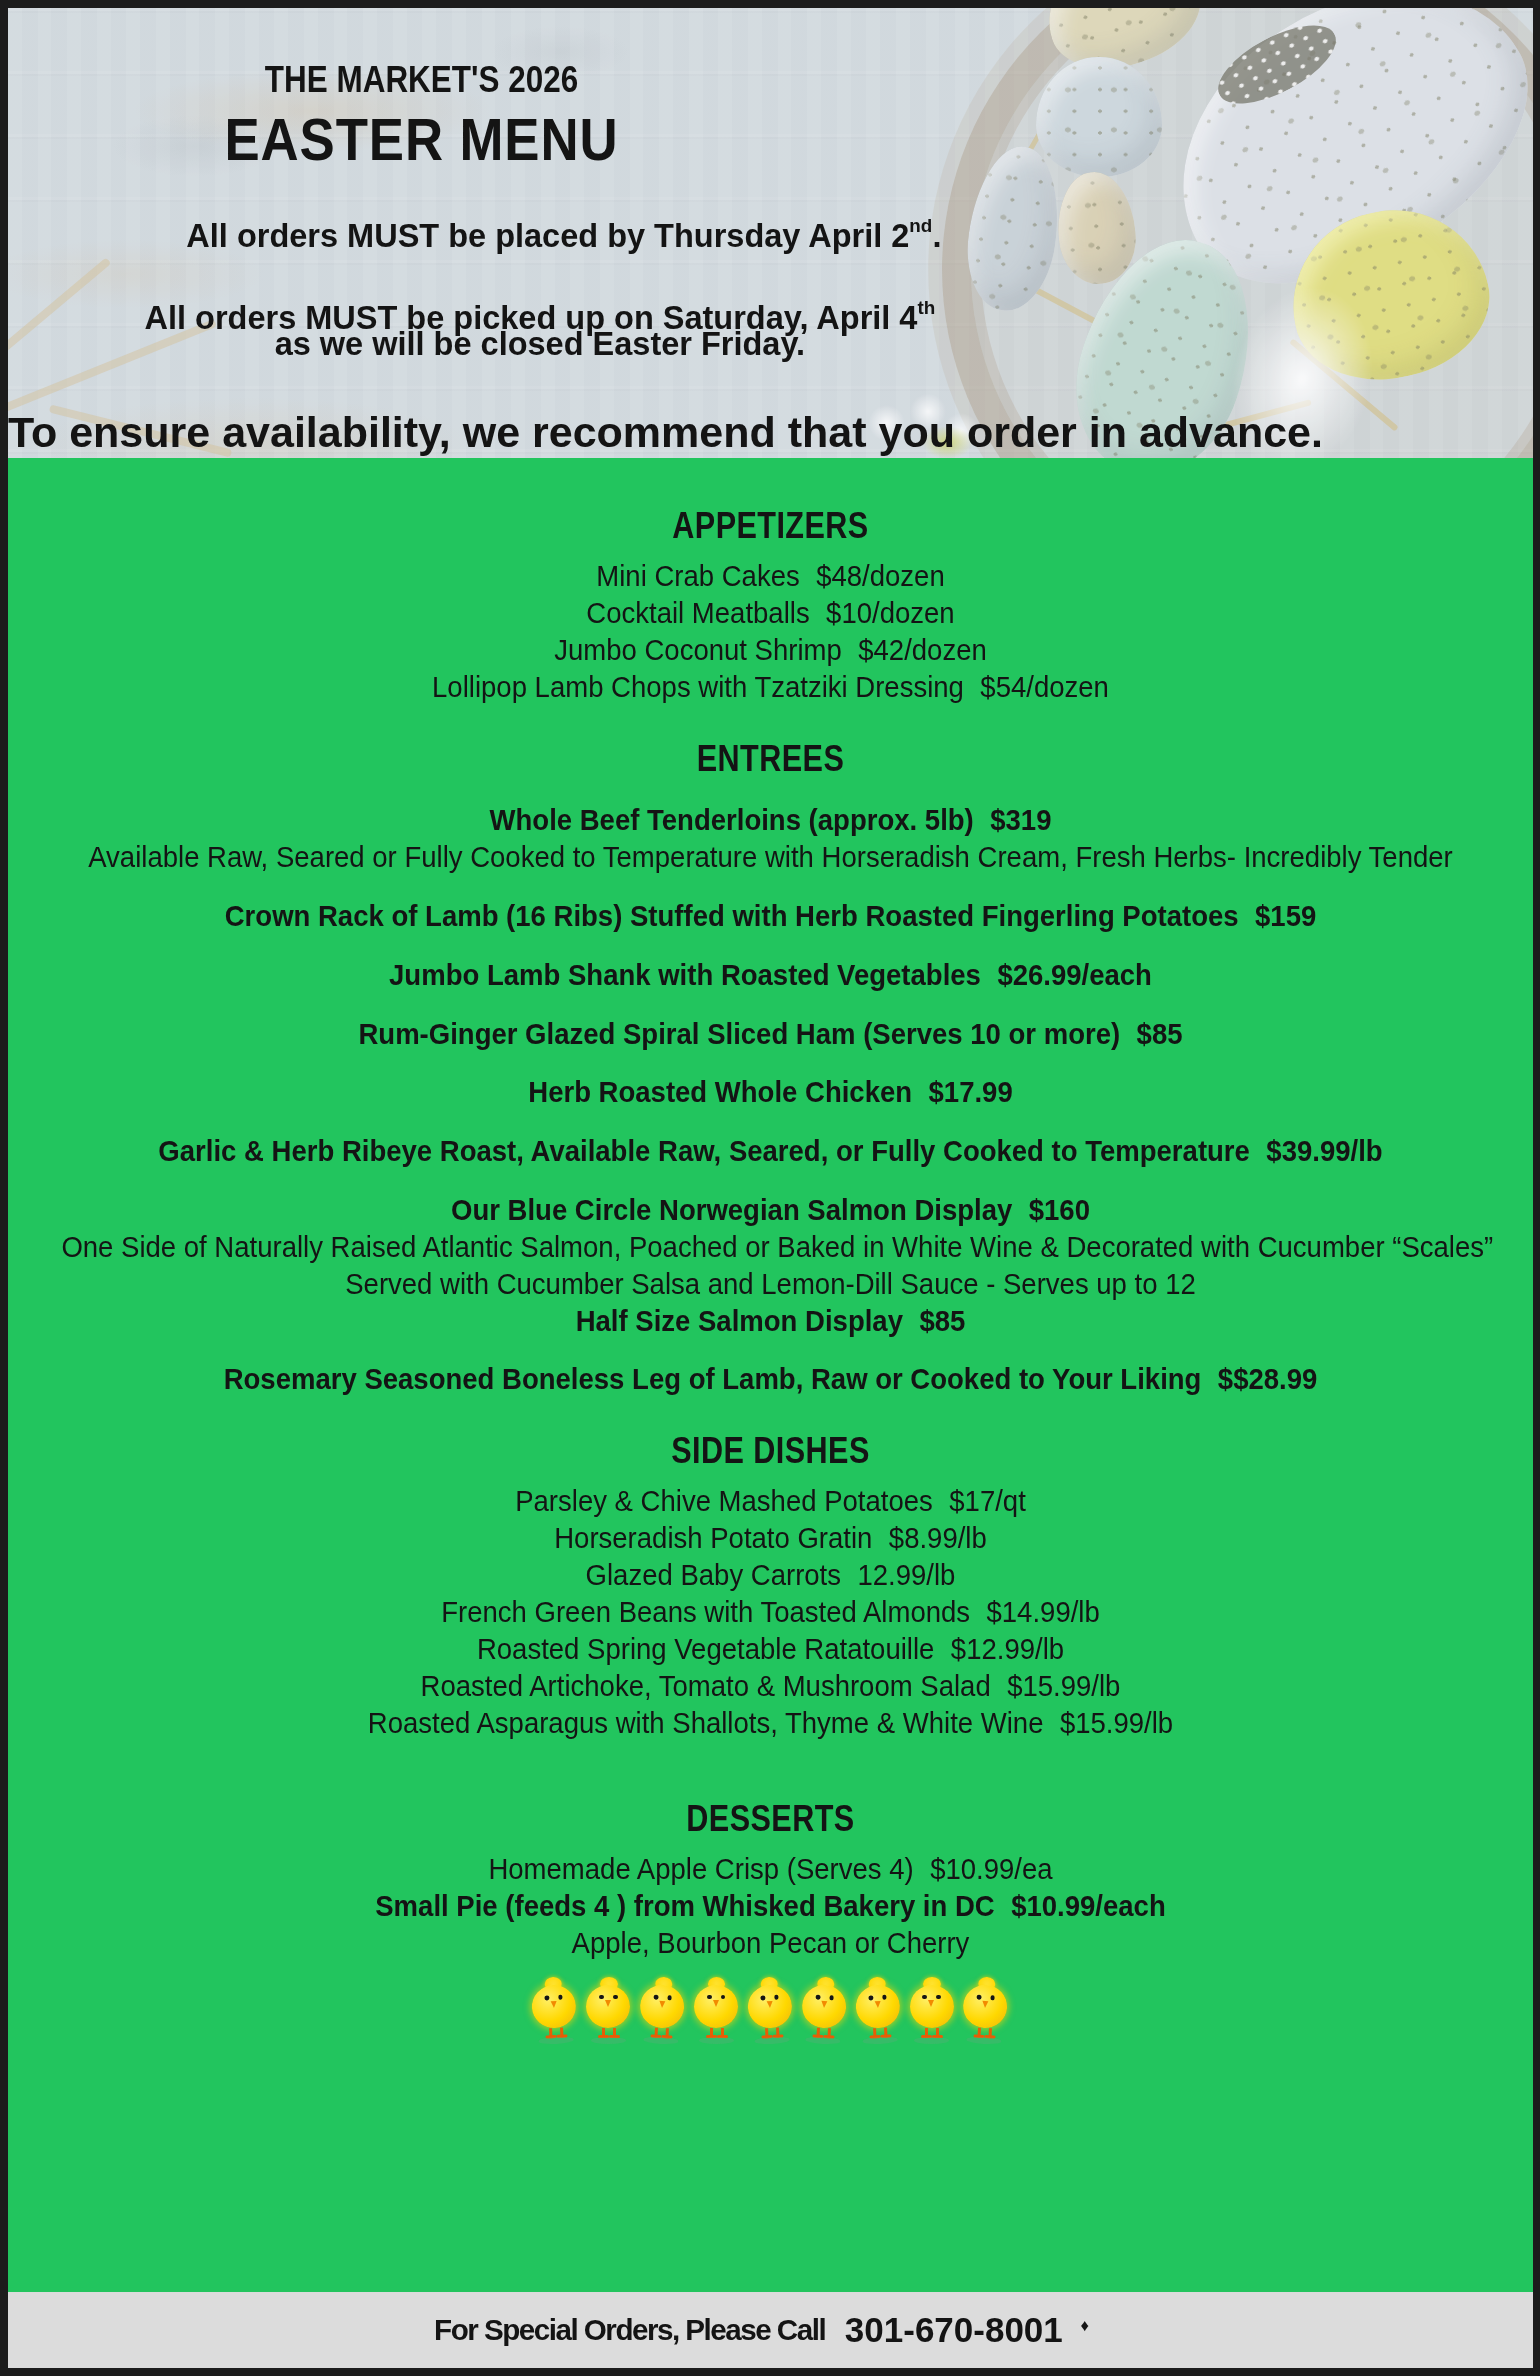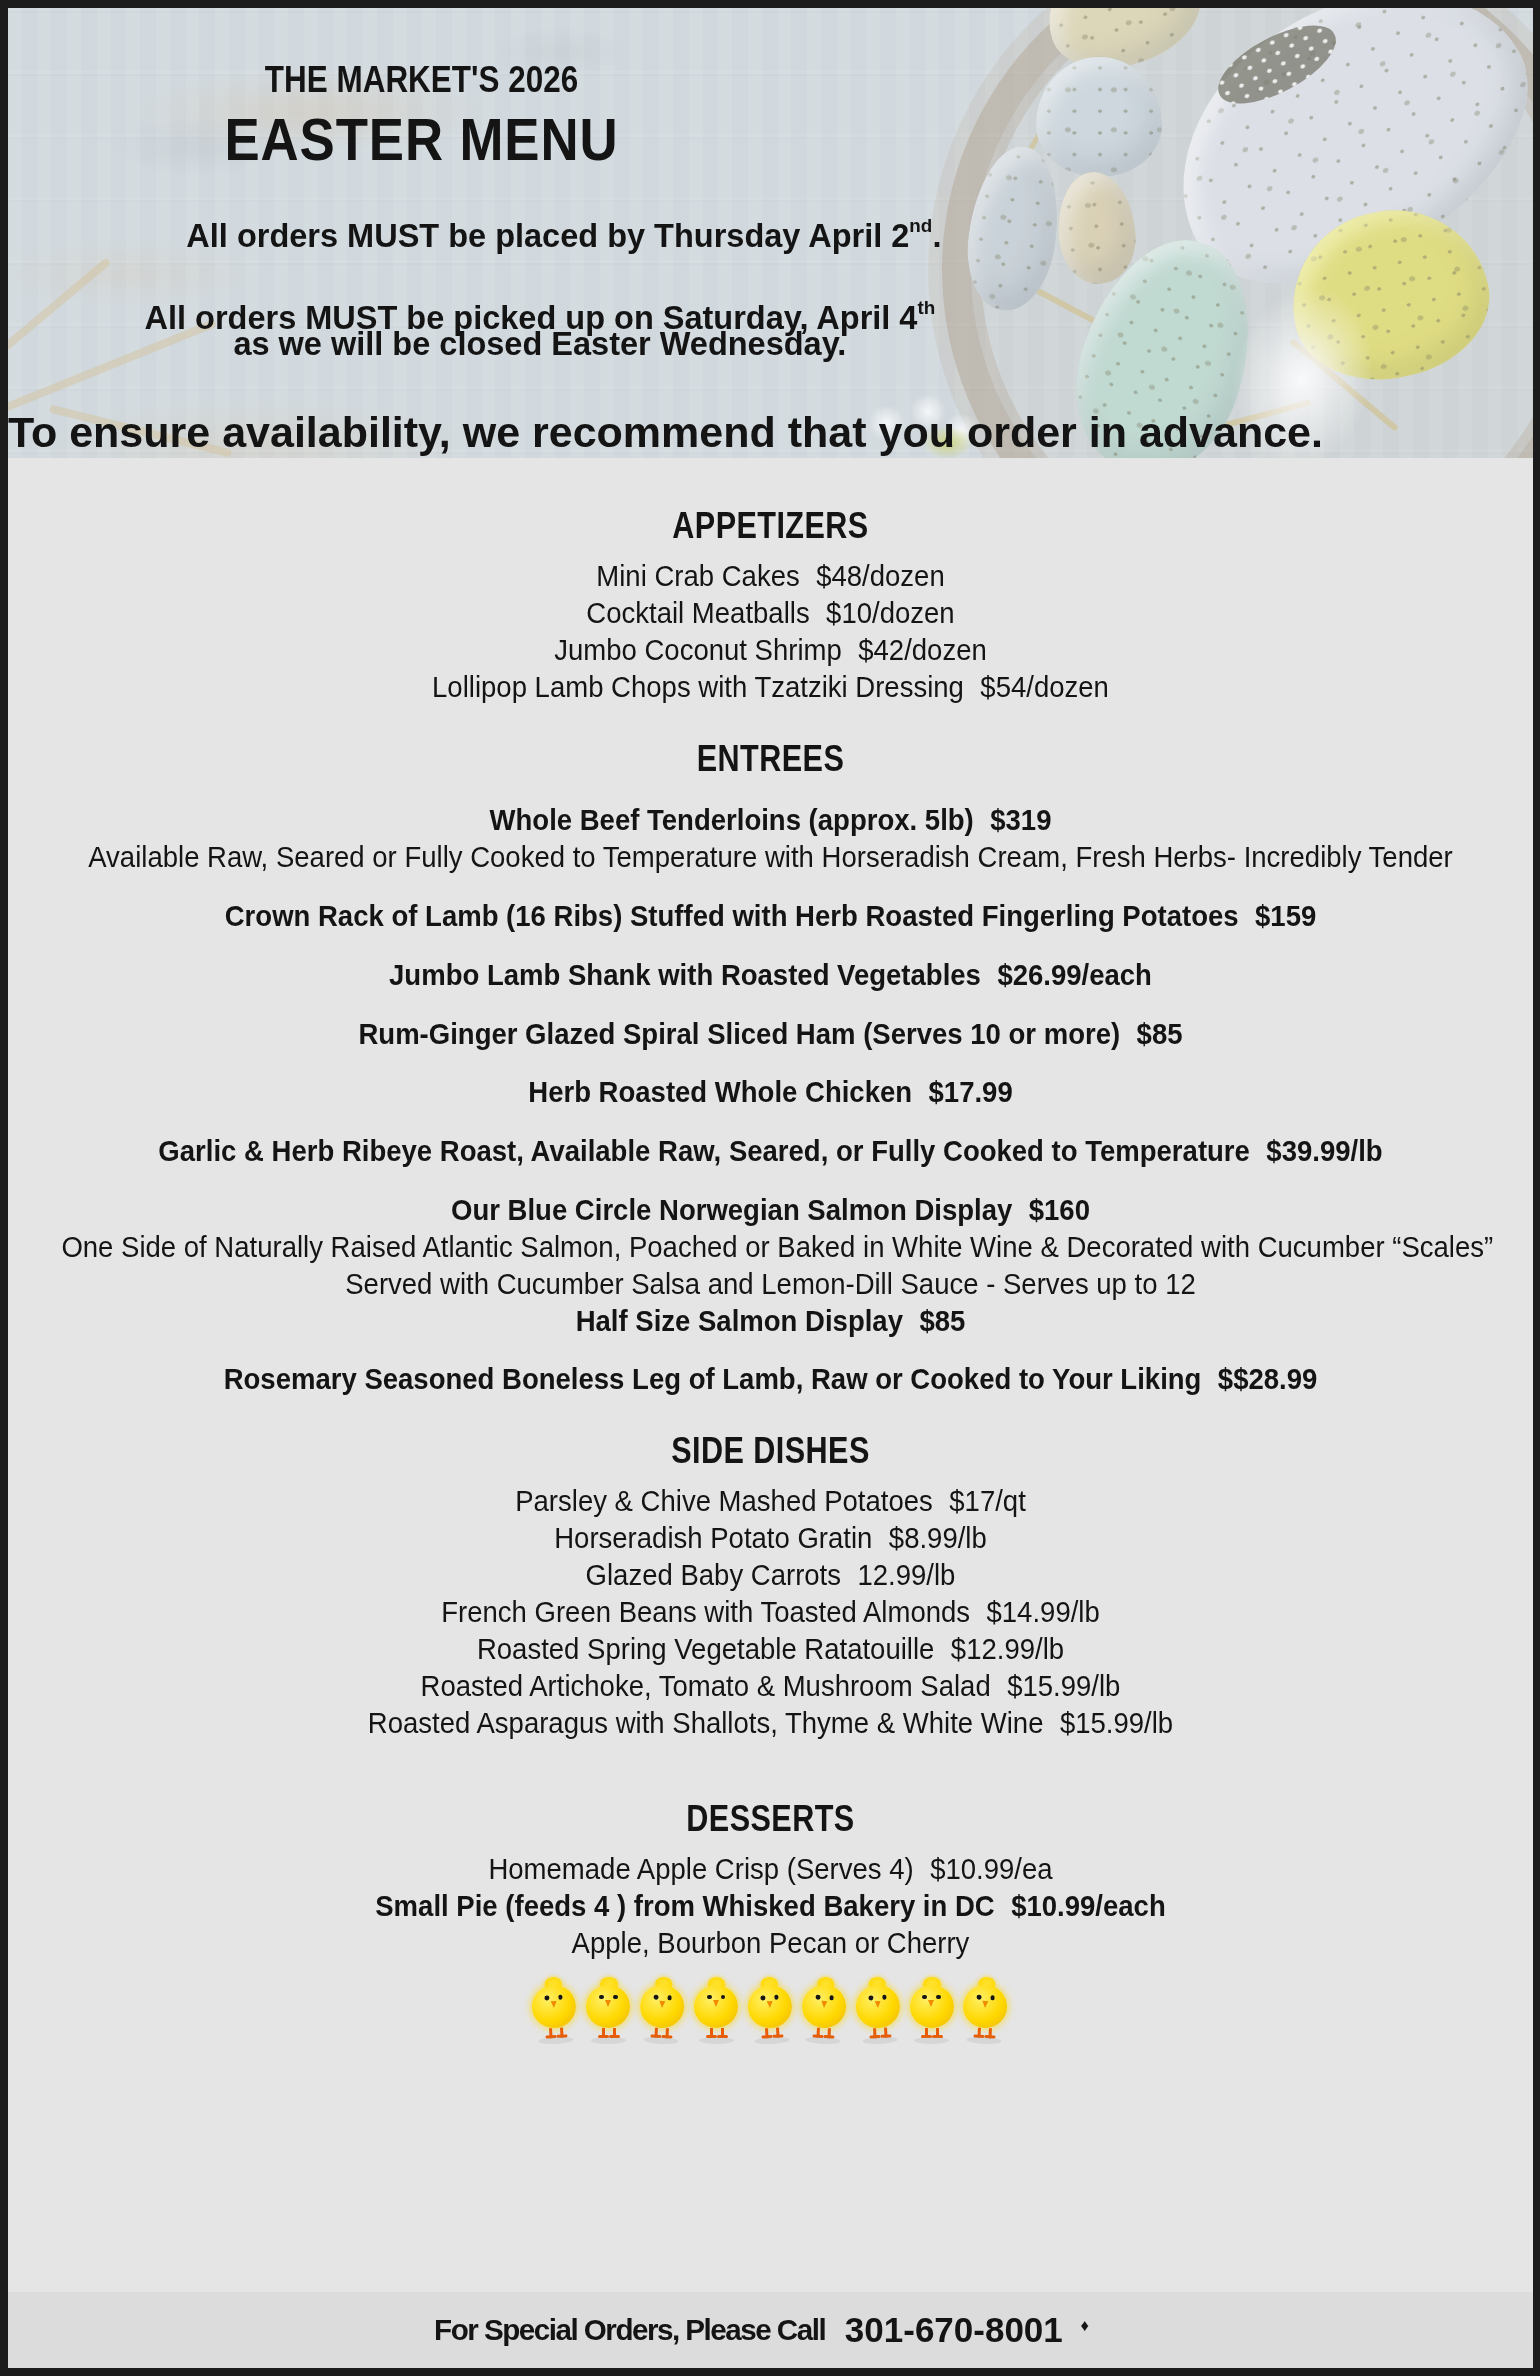--- a/index.html
+++ b/index.html
@@ -4,21 +4,21 @@
 <style>
   html,body{margin:0;padding:0;}
   body{
     width:1541px;height:2376px;position:relative;
     background:#1c1c1c;
     font-family:"Liberation Sans","DejaVu Sans",sans-serif;
     color:#141414;
   }
   .page{
     position:absolute;left:7.9px;top:7.9px;width:1525px;height:2360px;
-    background:#e5e5e5;overflow:hidden;
+    background:#22c55e;overflow:hidden;
   }
 
   
   .hero{
     position:relative;width:100%;height:450px;overflow:hidden;
     background-color:#cdd6db;
     background-image:
       radial-gradient(ellipse 256px 59px at 305px 103px, rgba(205,170,120,.25), transparent 70%),
       radial-gradient(ellipse 197px 49px at 118px 266px, rgba(205,170,120,.15), transparent 70%),
       radial-gradient(ellipse 315px 69px at 246px 438px, rgba(210,180,130,.20), transparent 70%),
@@ -169,21 +169,21 @@
       <div class="sfeather"></div>
       <div class="fluff"></div>
       <div class="blossom"></div>
       <div class="sprig"></div>
     </div>
     <div class="hero-text">
       <div class="t1">THE MARKET'S 2026</div>
       <div class="t2">EASTER MENU</div>
       <p class="n n1"><span>All orders MUST be placed by Thursday April 2</span><sup>nd</sup><span>.</span></p>
       <p class="n n2"><span>All orders MUST be picked up on Saturday, April 4</span><sup>th</sup></p>
-      <p class="n n3">as we will be closed Easter Wednesday.</p>
+      <p class="n n3">as we will be closed Easter Friday.</p>
       <p class="n n4">To ensure availability, we recommend that you order in advance.</p>
     </div>
   </header>
 
   <main class="menu">
 
     <section>
       <h2 class="mh">APPETIZERS</h2>
       <p class="item"><span>Mini Crab Cakes</span><span class="pr">$48/dozen</span></p>
       <p class="item"><span>Cocktail Meatballs</span><span class="pr">$10/dozen</span></p>

